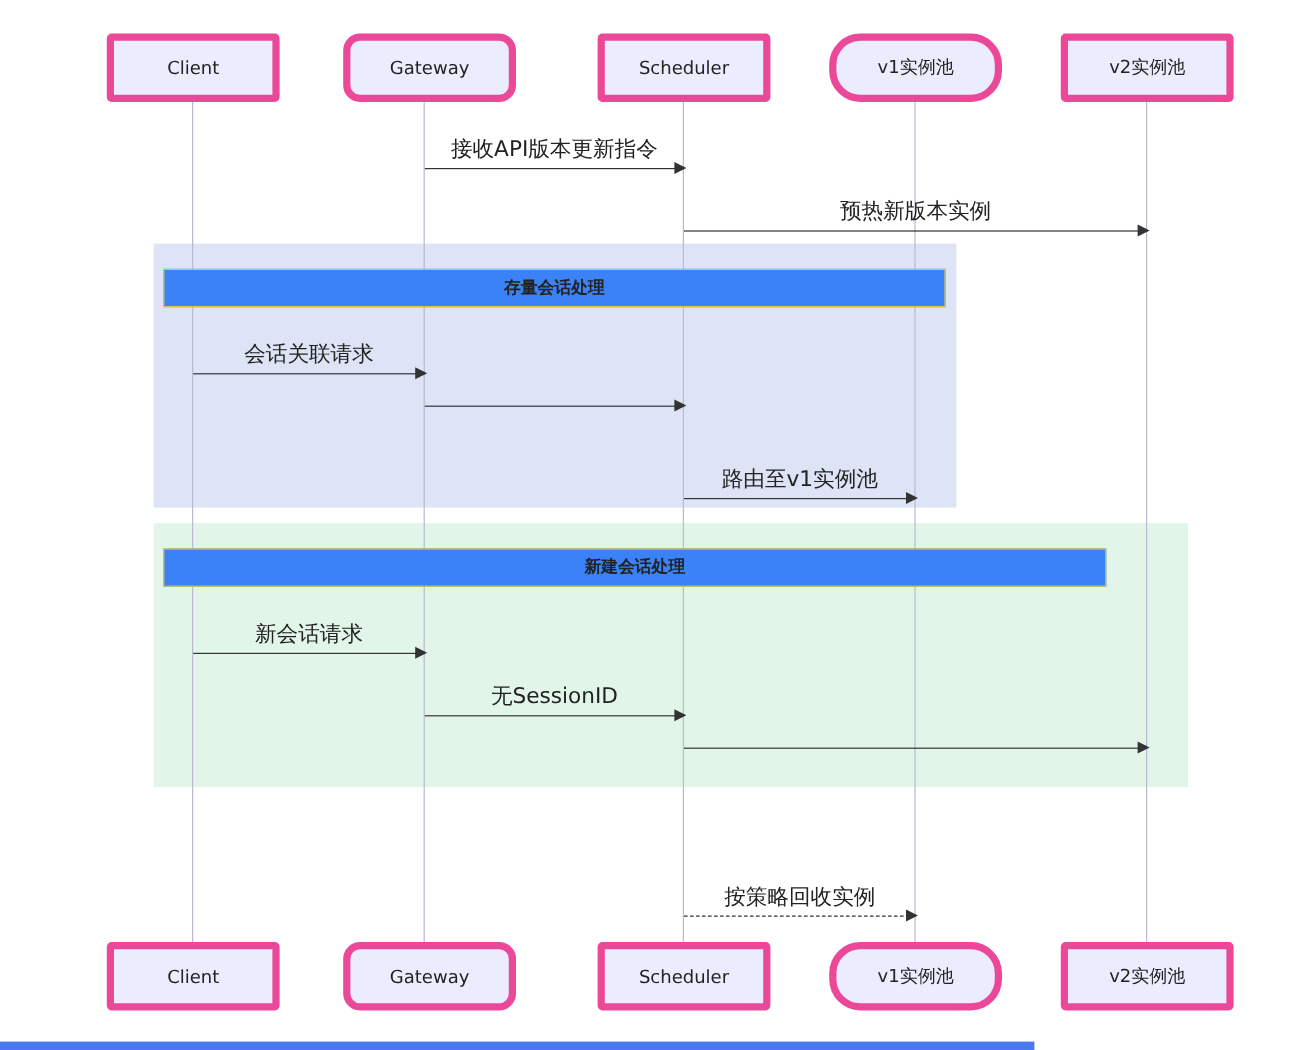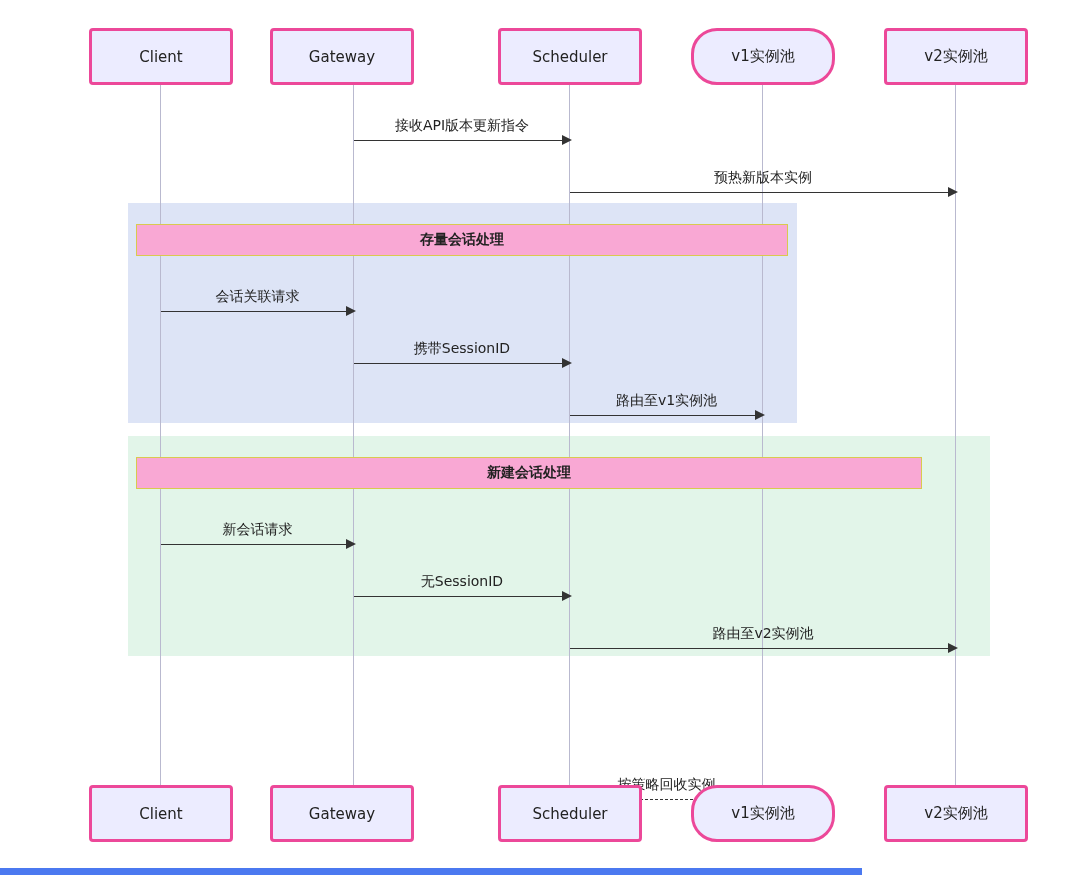--- a/index.html
+++ b/index.html
@@ -6,55 +6,55 @@
   html, body { width: 1080px; height: 875px; background: #ffffff; }
   body { font-family: "DejaVu Sans", "Liberation Sans", sans-serif; position: relative; overflow: hidden; color: #222; }
   .stage { position: absolute; left: 0; top: 0; width: 1080px; height: 875px; }
 
   .bg-rect { position: absolute; }
   .bg-rect.existing { left: 128px; top: 203px; width: 669px; height: 220px; background: #dde4f6; }
   .bg-rect.newsess  { left: 128px; top: 436px; width: 862px; height: 220px; background: #e2f5e9; }
 
   .lifeline { position: absolute; top: 85px; height: 700px; width: 1px; background: #b9b9cf; }
 
-  .section-title { position: absolute; height: 32px; background: #f9a8d4; border: 1px solid #d9c94f;
+  .section-title { position: absolute; height: 32px; background: #3b82f6; border: 1px solid #d9c94f;
                    display: flex; align-items: center; justify-content: center;
                    font-weight: bold; font-size: 14px; color: #222; }
   .section-title.existing { left: 136px; top: 224px; width: 652px; }
   .section-title.newsess  { left: 136px; top: 457px; width: 786px; }
 
-  .actor { position: absolute; width: 144px; height: 57px; background: #ECECFF; border: 3px solid #ec4899;
+  .actor { position: absolute; width: 144px; height: 57px; background: #ECECFF; border: 6px solid #ec4899;
            border-radius: 4px; display: flex; align-items: center; justify-content: center;
            font-size: 15px; color: #222; }
   .actor.top { top: 28px; }
   .actor.bottom { top: 785px; }
-  .ax-client { left: 89px; }  .ax-gateway { left: 270px; }  .ax-scheduler { left: 498px; }
+  .ax-client { left: 89px; }  .ax-gateway { left: 286px; border-radius: 14px; }  .ax-scheduler { left: 498px; }
   .ax-v1 { left: 691px; border-radius: 26px; }     .ax-v2 { left: 884px; }
 
   .message { position: absolute; }
-  .msg-label { height: 20px; line-height: 20px; text-align: center; font-size: 14px; color: #222;
+  .msg-label { height: 20px; line-height: 20px; text-align: center; font-size: 18px; color: #222;
                margin-bottom: 5px; white-space: nowrap; }
   .msg-line { position: relative; height: 0; border-top: 1.6px solid #333; }
   .msg-line.dashed { border-top-style: dashed; }
   .msg-line.to-right::after { content: ""; position: absolute; right: -2px; top: -6px; width: 0; height: 0;
                               border-left: 10px solid #333; border-top: 5px solid transparent; border-bottom: 5px solid transparent; }
   .msg-line.to-left::before { content: ""; position: absolute; left: -2px; top: -6px; width: 0; height: 0;
                               border-right: 10px solid #333; border-top: 5px solid transparent; border-bottom: 5px solid transparent; }
 
   
   .m1  { left: 354px; width: 216px; top: 115px; }
   .m2  { left: 570px; width: 386px; top: 167px; }
   .m3  { left: 161px; width: 193px; top: 286px; }
   .m4  { left: 354px; width: 216px; top: 338px; }
   .m5  { left: 570px; width: 193px; top: 390px; }
   .m6  { left: 161px; width: 193px; top: 519px; }
   .m7  { left: 354px; width: 216px; top: 571px; }
   .m8  { left: 570px; width: 386px; top: 623px; }
   .m9  { left: 570px; width: 193px; top: 685px; }
-  .m10 { left: 570px; width: 193px; top: 738px; margin-top: 36px; }
+  .m10 { left: 570px; width: 193px; top: 738px; }
 
   .bottom-bar { position: absolute; left: 0; top: 868px; width: 862px; height: 7px; background: #4b79f0; }
 </style>
 </head>
 <body>
 
 <div class="stage">
 
   <div class="bg-rect existing"></div>
   <div class="bg-rect newsess"></div>
@@ -83,41 +83,39 @@
     <div class="msg-label">会话关联请求</div>
     <div class="msg-line to-right"></div>
   </div>
 
   <div class="message m2">
     <div class="msg-label">预热新版本实例</div>
     <div class="msg-line to-right"></div>
   </div>
 
   <div class="message m4">
-    <div class="msg-label">携带SessionID</div>
     <div class="msg-line to-right"></div>
   </div>
 
   <div class="message m5">
     <div class="msg-label">路由至v1实例池</div>
     <div class="msg-line to-right"></div>
   </div>
 
   <div class="message m7">
     <div class="msg-label">无SessionID</div>
     <div class="msg-line to-right"></div>
   </div>
 
   <div class="message m6">
     <div class="msg-label">新会话请求</div>
     <div class="msg-line to-right"></div>
   </div>
 
   <div class="message m8">
-    <div class="msg-label">路由至v2实例池</div>
     <div class="msg-line to-right"></div>
   </div>
 
 
   <div class="message m10">
     <div class="msg-label">按策略回收实例</div>
     <div class="msg-line dashed to-right"></div>
   </div>
 
   <div class="actor bottom ax-client">Client</div>

